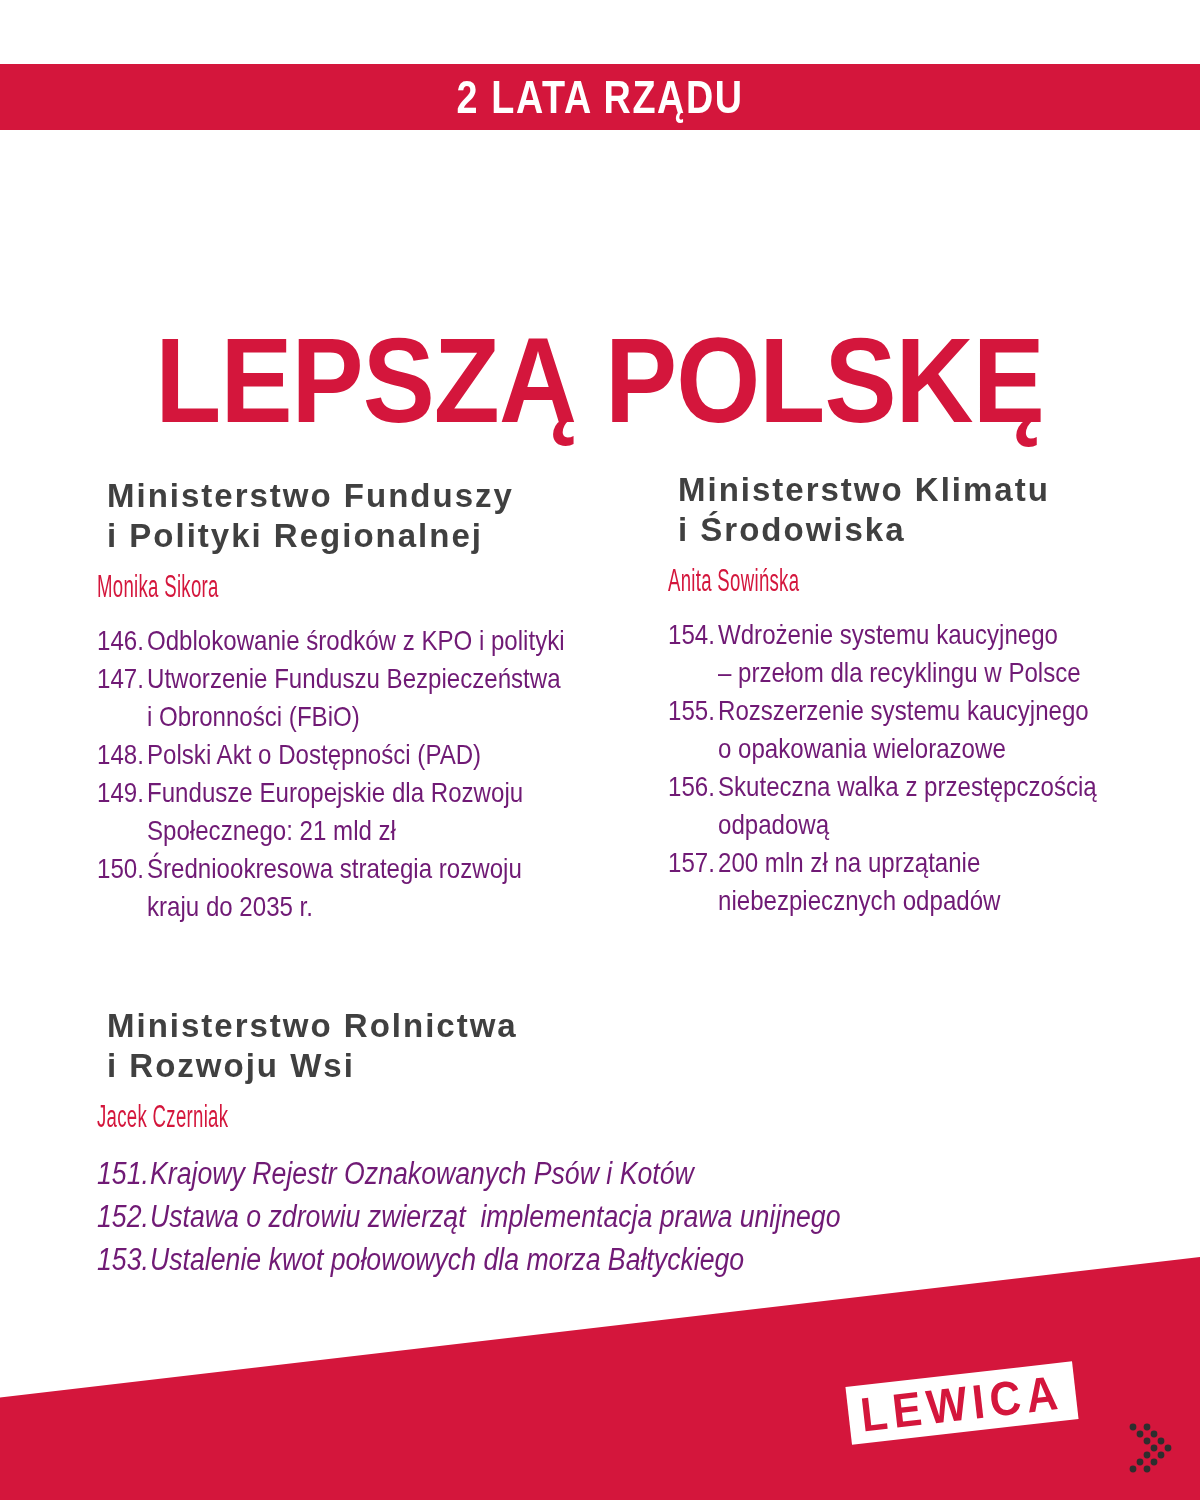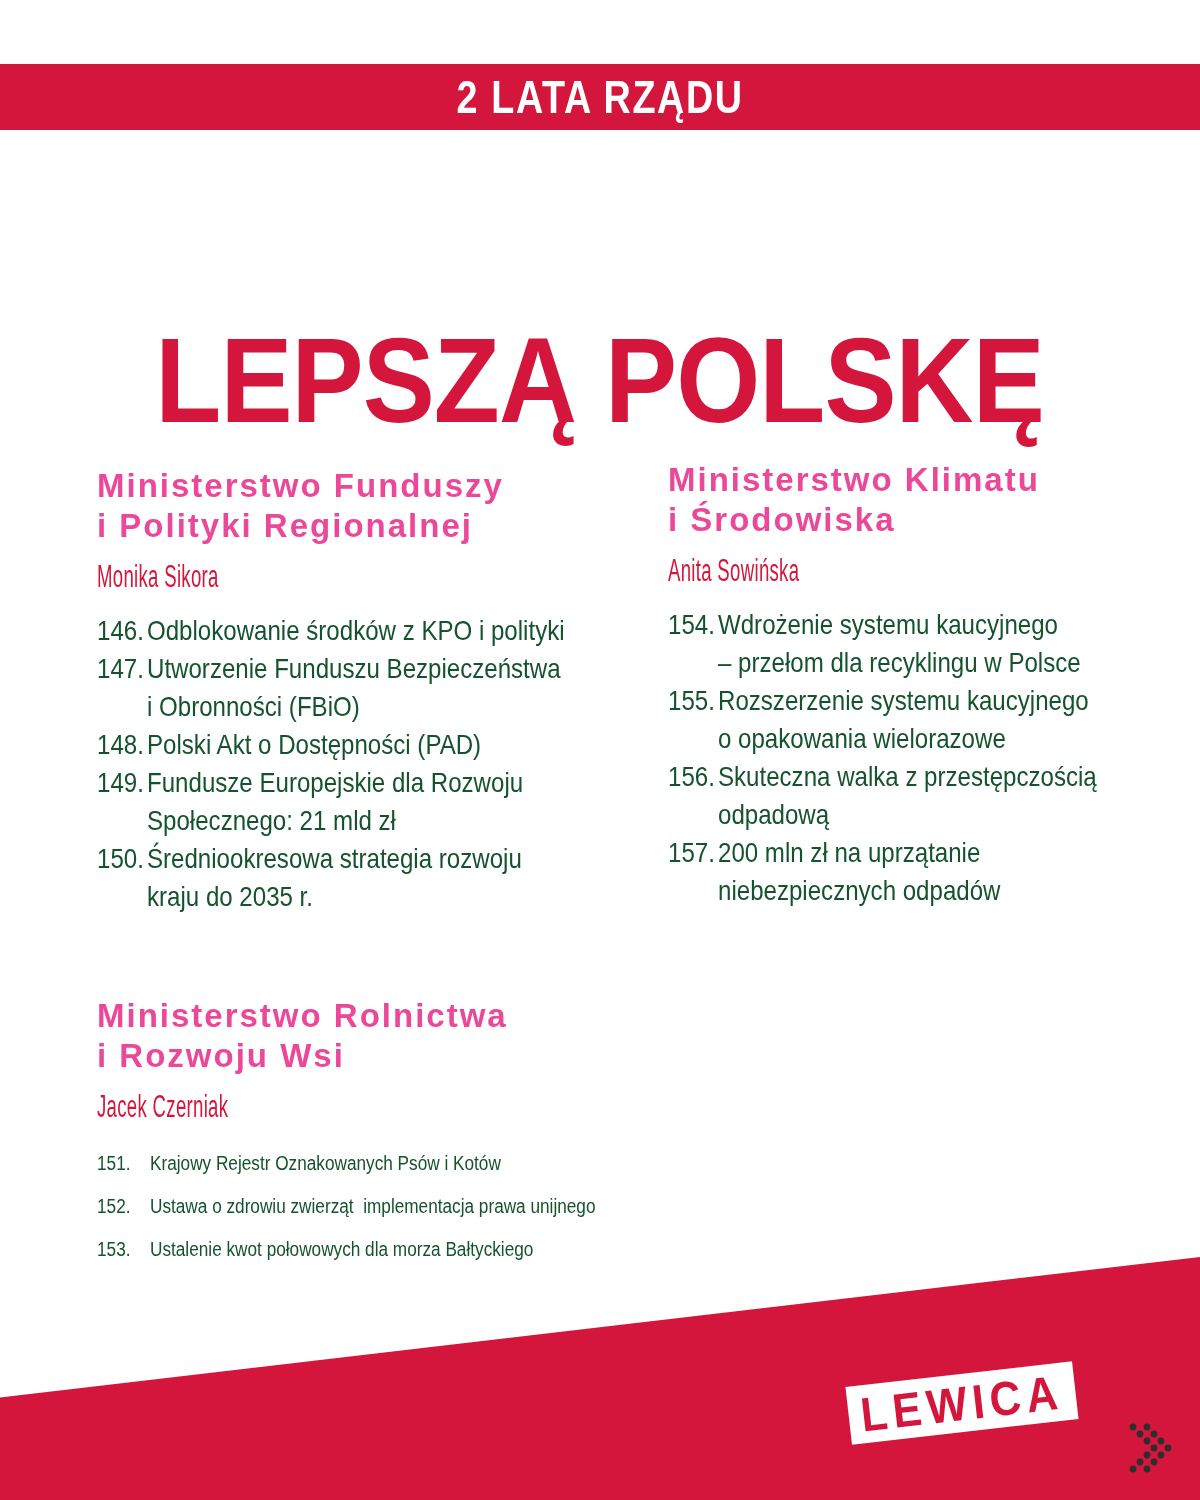--- a/index.html
+++ b/index.html
@@ -26,29 +26,29 @@
   .title1{top:120px;font-size:188px;letter-spacing:-3px;}
   .title2{top:320px;font-size:120px;letter-spacing:-1px;}
   .title1 .tspan{display:inline-block;transform:scaleX(.96);white-space:pre;}
   .title2 .tspan{display:inline-block;transform:scaleX(.90);white-space:pre;}
   
   .col{position:absolute;}
   .col-a{left:97px;top:466px;width:560px;}
   .col-b{left:668px;top:460px;width:525px;}
   .col-c{left:97px;top:996px;width:1050px;}
   .sec-title{
-    margin:0;font-size:33px;line-height:40px;font-weight:bold;
-    color:#ec4899;letter-spacing:2px;
+    margin:10px;font-size:33px;line-height:40px;font-weight:bold;
+    color:#404040;letter-spacing:2px;
   }
   .sec-title span{display:block;white-space:pre;}
   .minister{margin-top:14px;font-size:31px;line-height:34px;font-weight:normal;color:var(--red);}
   .minister .sx{display:inline-block;transform:scaleX(.60);transform-origin:0 50%;white-space:pre;letter-spacing:.5px;}
   
-  ol.plist{list-style:none;margin:18px 0 0 0;padding:0;font-size:28px;line-height:38px;color:#14532d;}
-  .col-c ol.plist{font-size:20px;line-height:43px;}
+  ol.plist{list-style:none;margin:18px 0 0 0;padding:0;font-size:28px;line-height:38px;color:#701a75;}
+  .col-c ol.plist{font-size:31px;line-height:43px;font-style:italic;}
   ol.plist li{display:flex;align-items:flex-start;}
   ol.plist .num{flex:none;width:50px;}
   .col-c ol.plist .num{width:53px;}
   ol.plist .txt{flex:1;min-width:0;}
   ol.plist .line{display:block;}
   .sx86{display:inline-block;transform:scaleX(.86);transform-origin:0 50%;white-space:pre;}
   
   .footer-band{
     position:absolute;left:0;top:1250px;width:1200px;height:250px;
     background:var(--red);

